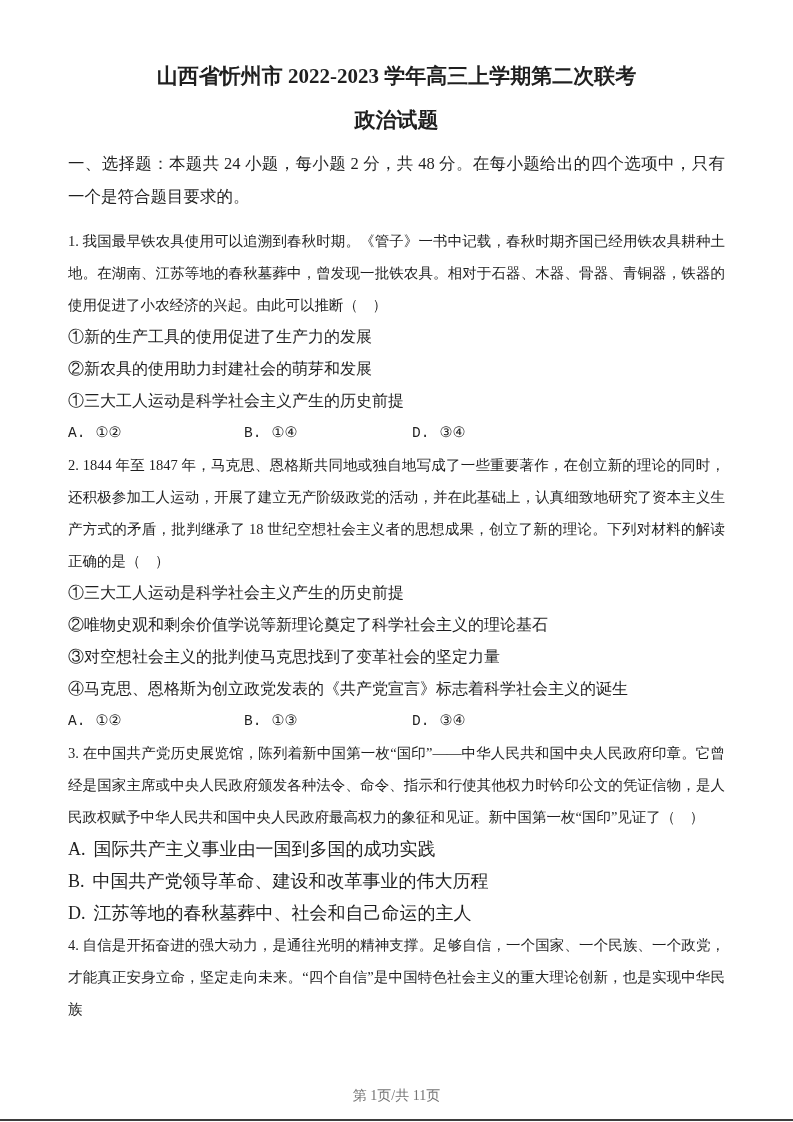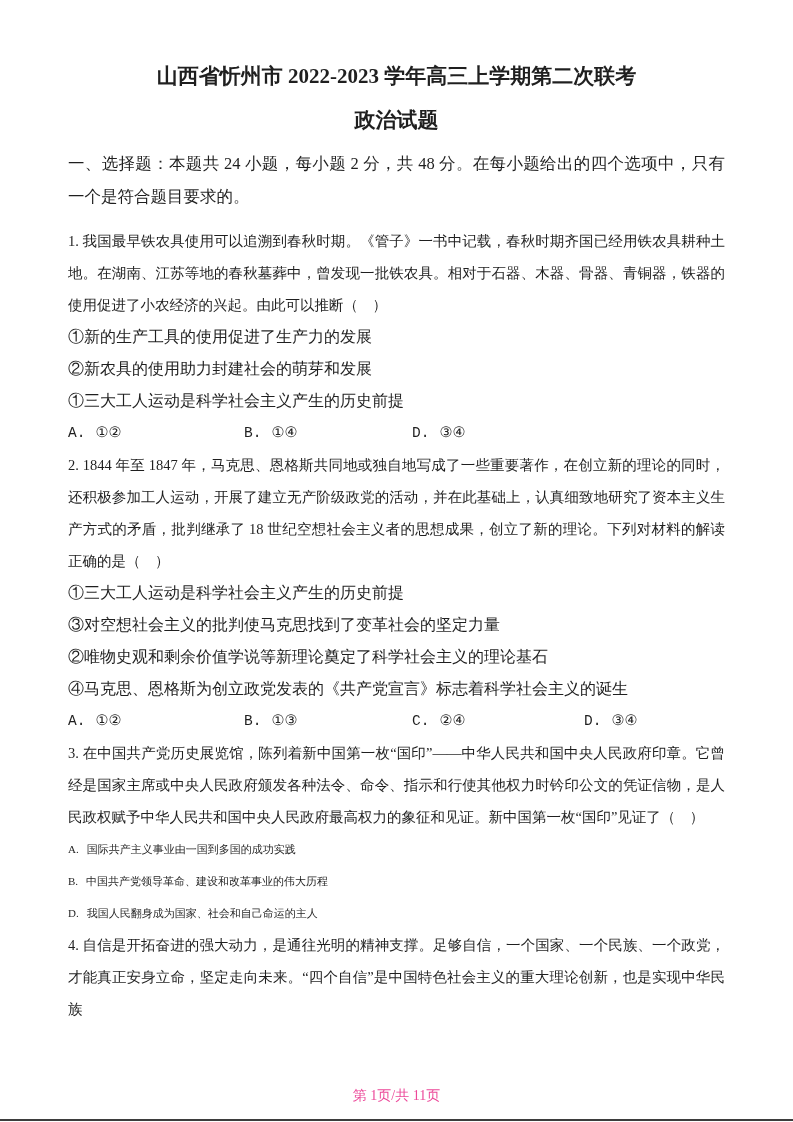--- a/index.html
+++ b/index.html
@@ -58,35 +58,35 @@
     grid-template-columns: 176px 168px 172px auto;
     font-size: 14.5px;
     line-height: 32px;
     font-family: Liberation Mono, monospace;
   }
   .choice-cell .c-label {
     margin-right: 10px;
   }
   .choice-line {
     margin: 0;
-    font-size: 11px;
+    font-size: 18px;
     line-height: 32px;
   }
   .choice-line .c-label {
     margin-right: 8px;
   }
   .footer {
     position: absolute;
     left: 0;
     right: 0;
     bottom: 17px;
     text-align: center;
     font-size: 14px;
     line-height: 18px;
-    color: #ec4899;
+    color: #737373;
   }
   .bottom-edge {
     position: absolute;
     left: 0;
     right: 0;
     bottom: 1px;
     height: 2px;
     background: #3d3d3d;
   }
 </style>
@@ -109,36 +109,35 @@
       <div class="choice-row">
         <span class="choice-cell"><span class="c-label">A.</span><span class="c-text">①②</span></span>
         <span class="choice-cell"><span class="c-label">B.</span><span class="c-text">①④</span></span>
         <span class="choice-cell"><span class="c-label">D.</span><span class="c-text">③④</span></span>
       </div>
     </section>
 
     <section class="question">
       <p class="para">2. 1844 年至 1847 年，马克思、恩格斯共同地或独自地写成了一些重要著作，在创立新的理论的同时，还积极参加工人运动，开展了建立无产阶级政党的活动，并在此基础上，认真细致地研究了资本主义生产方式的矛盾，批判继承了 18 世纪空想社会主义者的思想成果，创立了新的理论。下列对材料的解读正确的是（　）</p>
       <p class="statement">①三大工人运动是科学社会主义产生的历史前提</p>
+      <p class="statement">②唯物史观和剩余价值学说等新理论奠定了科学社会主义的理论基石</p>
       <p class="statement">③对空想社会主义的批判使马克思找到了变革社会的坚定力量</p>
-      <p class="statement">②唯物史观和剩余价值学说等新理论奠定了科学社会主义的理论基石</p>
       <p class="statement">④马克思、恩格斯为创立政党发表的《共产党宣言》标志着科学社会主义的诞生</p>
       <div class="choice-row">
         <span class="choice-cell"><span class="c-label">A.</span><span class="c-text">①②</span></span>
         <span class="choice-cell"><span class="c-label">B.</span><span class="c-text">①③</span></span>
-        <span class="choice-cell"><span class="c-label">C.</span><span class="c-text">②④</span></span>
         <span class="choice-cell"><span class="c-label">D.</span><span class="c-text">③④</span></span>
       </div>
     </section>
 
     <section class="question">
       <p class="para">3. 在中国共产党历史展览馆，陈列着新中国第一枚“国印”——中华人民共和国中央人民政府印章。它曾经是国家主席或中央人民政府颁发各种法令、命令、指示和行使其他权力时钤印公文的凭证信物，是人民政权赋予中华人民共和国中央人民政府最高权力的象征和见证。新中国第一枚“国印”见证了（　）</p>
       <p class="choice-line"><span class="c-label">A.</span><span class="c-text">国际共产主义事业由一国到多国的成功实践</span></p>
       <p class="choice-line"><span class="c-label">B.</span><span class="c-text">中国共产党领导革命、建设和改革事业的伟大历程</span></p>
-      <p class="choice-line"><span class="c-label">D.</span><span class="c-text">我国人民翻身成为国家、社会和自己命运的主人</span></p>
+      <p class="choice-line"><span class="c-label">D.</span><span class="c-text">江苏等地的春秋墓葬中、社会和自己命运的主人</span></p>
     </section>
 
     <section class="question">
       <p class="para">4. 自信是开拓奋进的强大动力，是通往光明的精神支撑。足够自信，一个国家、一个民族、一个政党，才能真正安身立命，坚定走向未来。“四个自信”是中国特色社会主义的重大理论创新，也是实现中华民族</p>
     </section>
 
   </div>
 
   <div class="footer">第 1页/共 11页</div>
   <div class="bottom-edge"></div>

